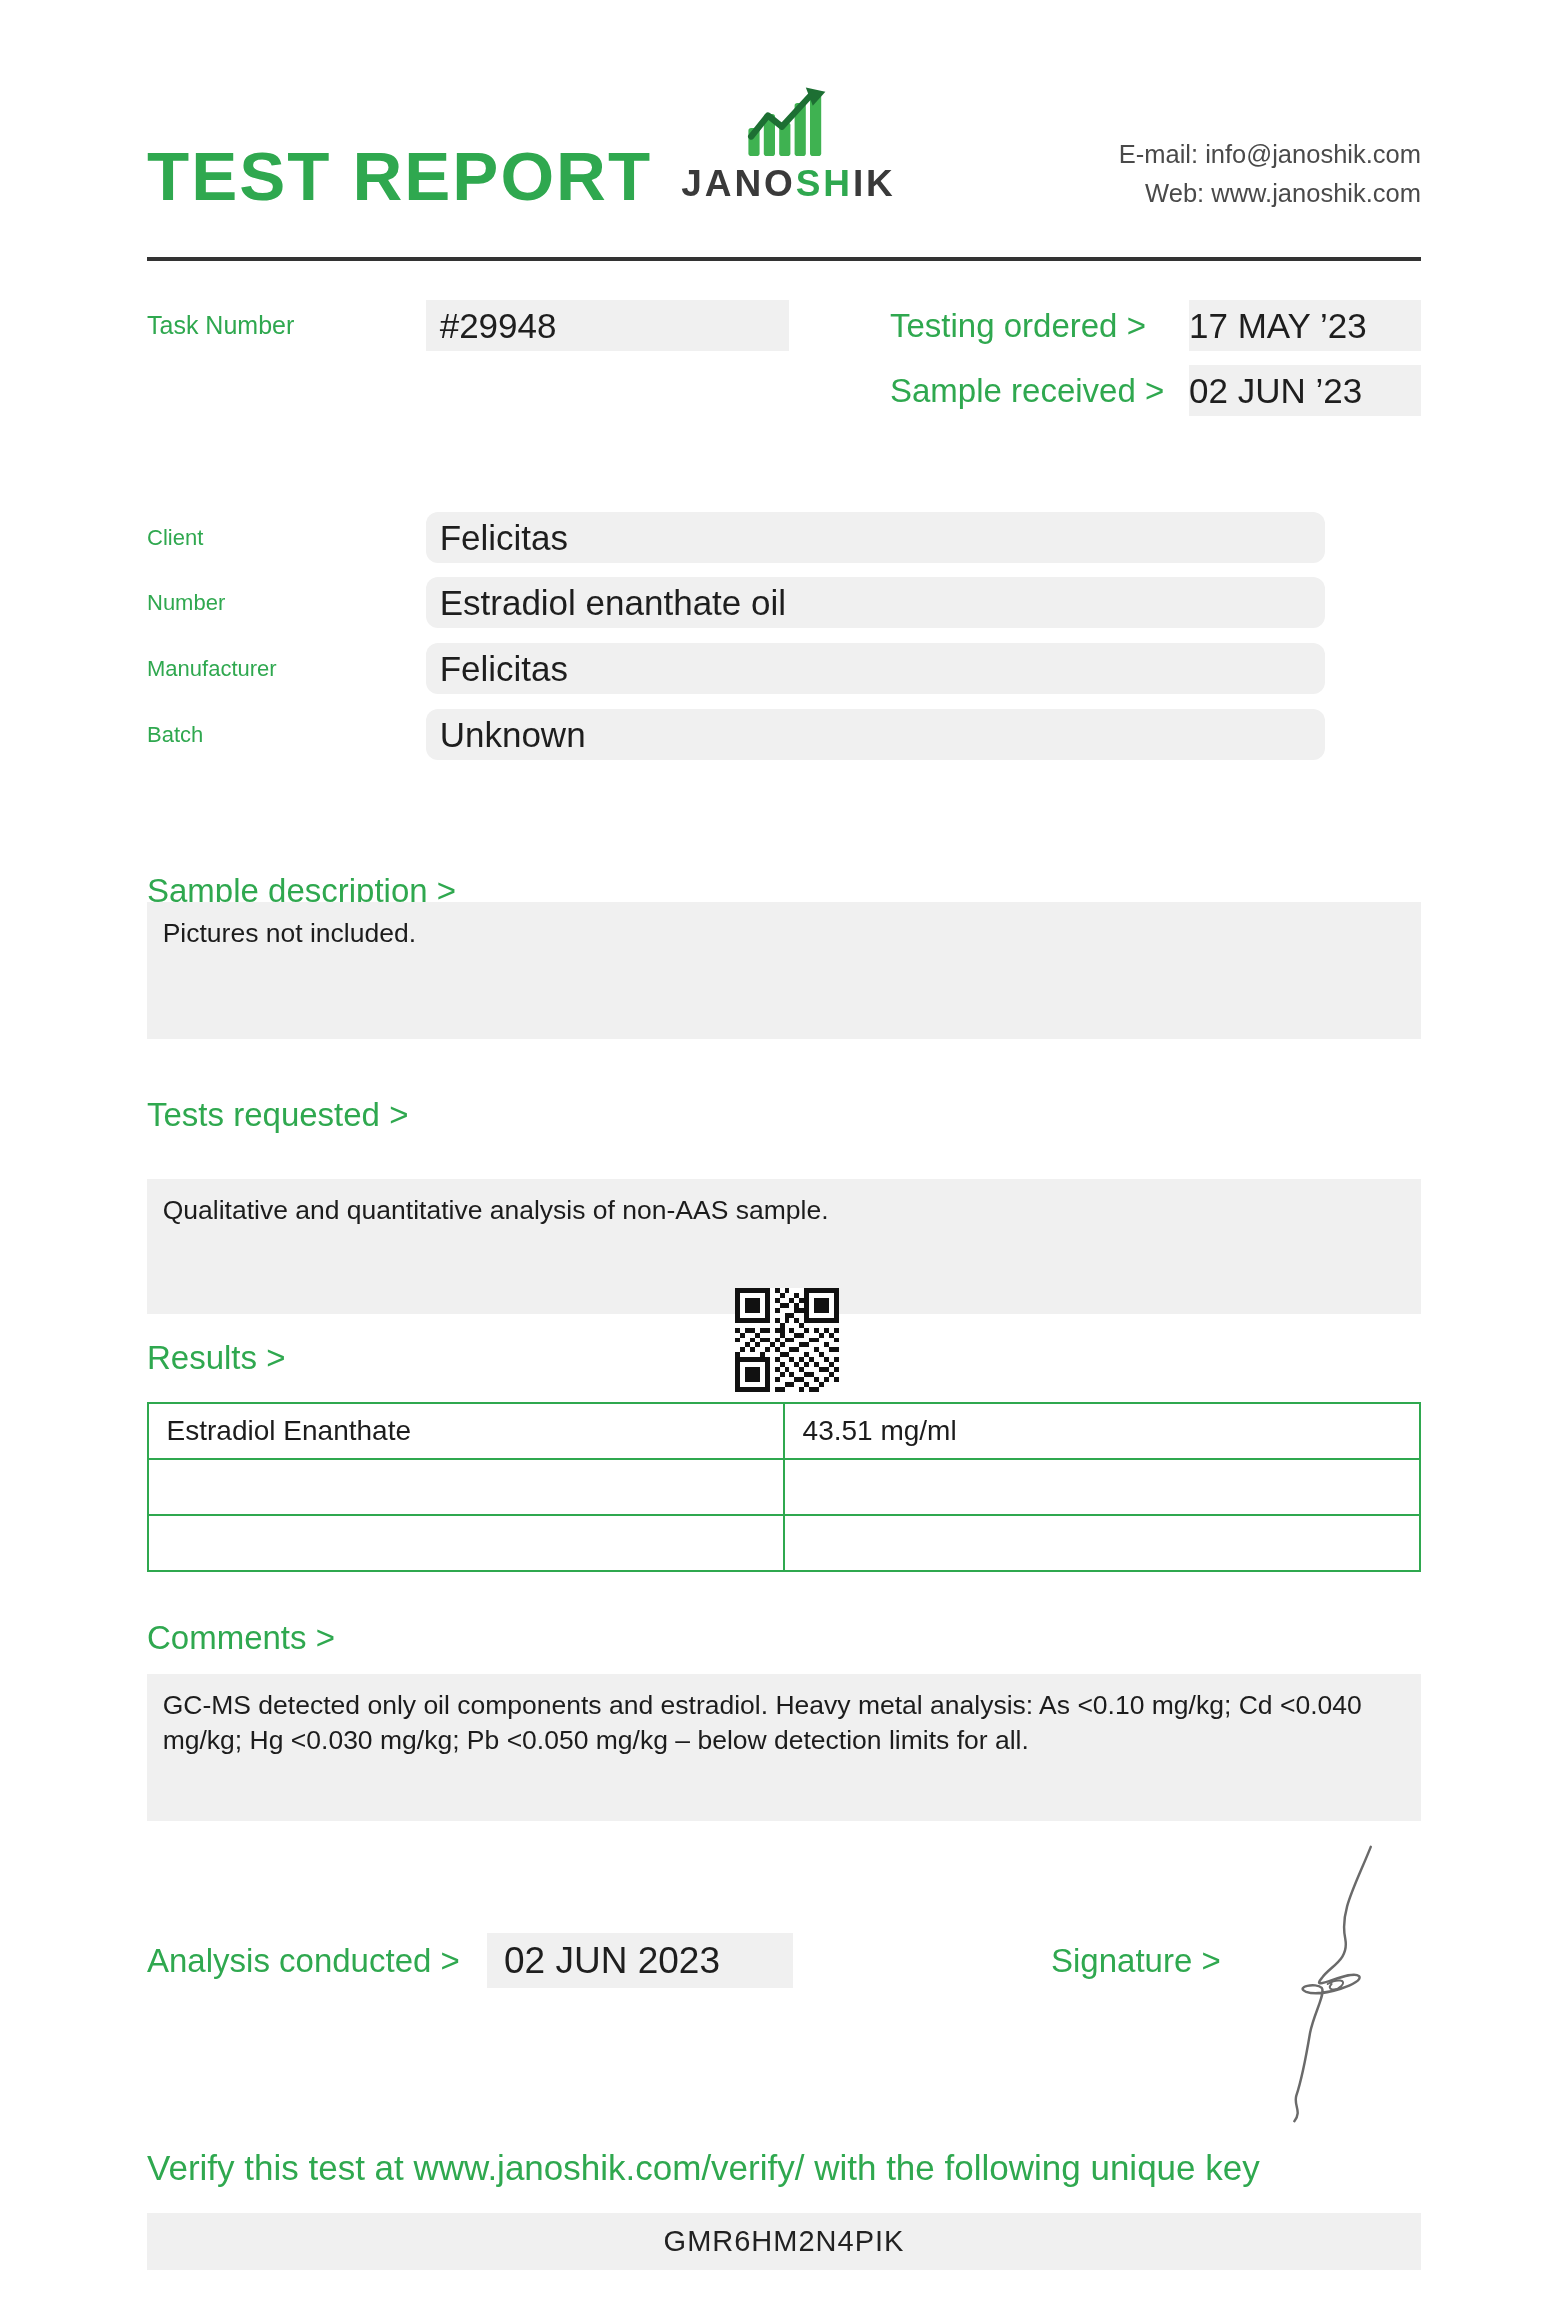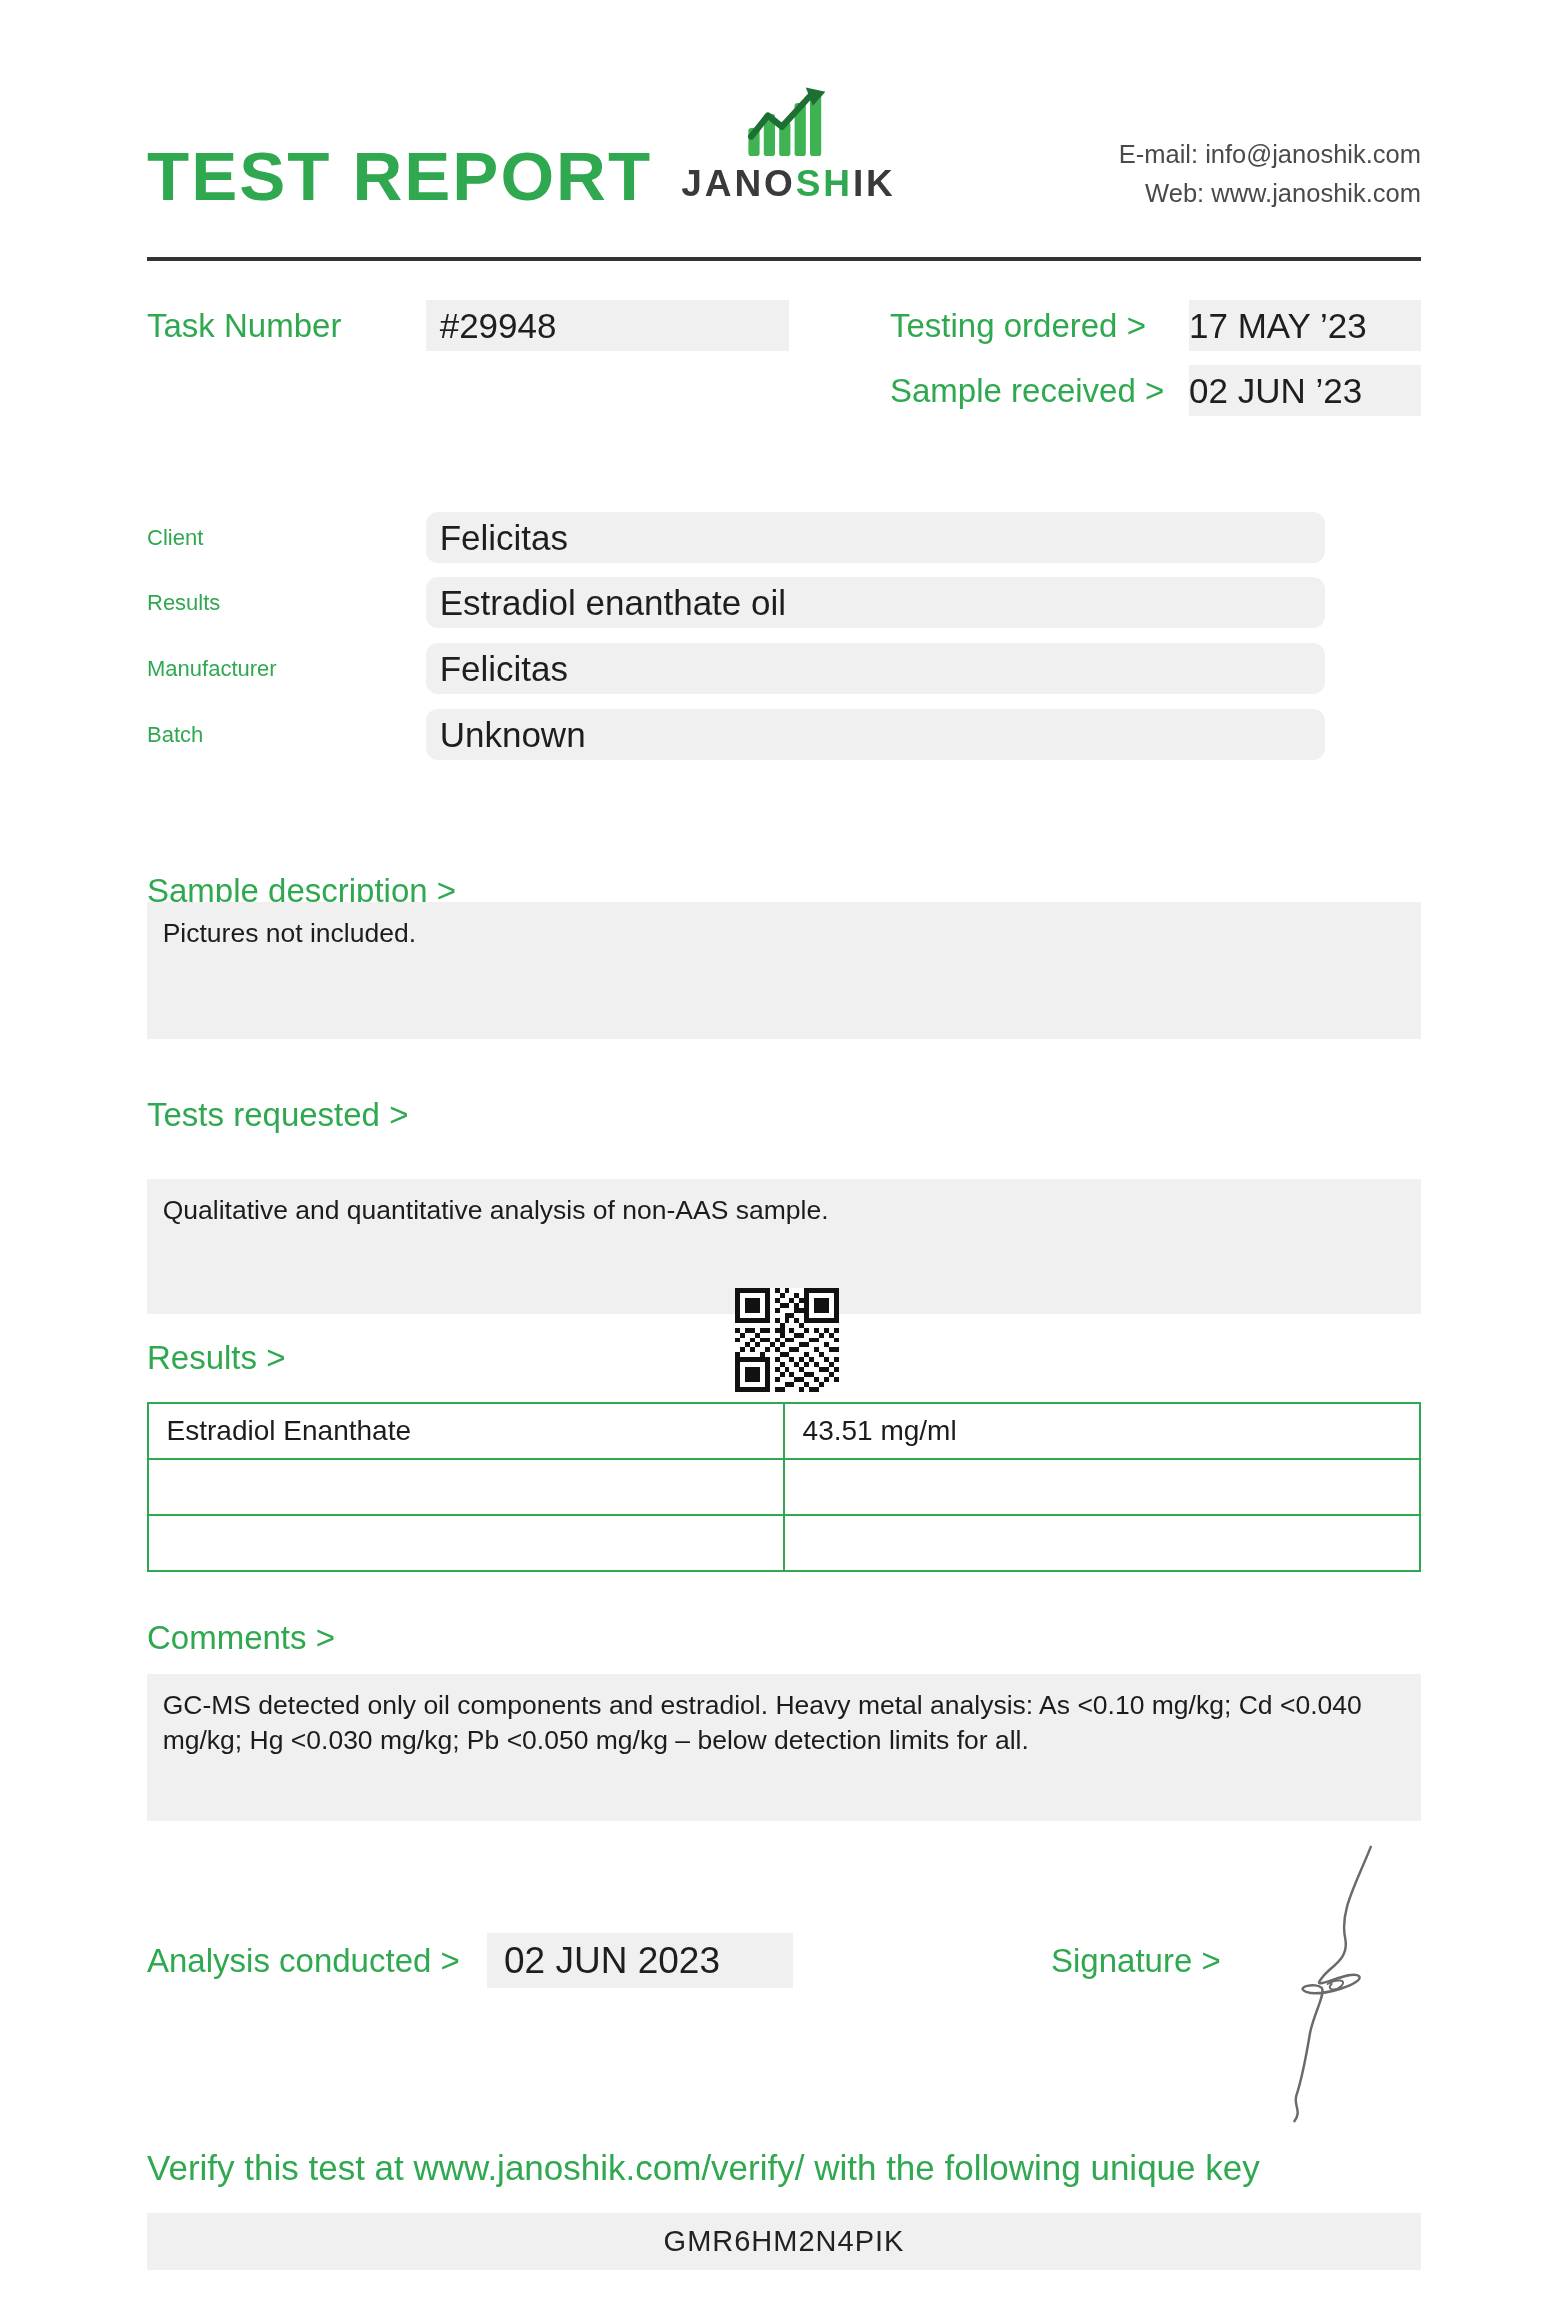--- a/index.html
+++ b/index.html
@@ -14,21 +14,21 @@
 
   
   .title{position:absolute;left:147px;top:137px;font-size:69px;font-weight:700;letter-spacing:2px;color:var(--green);}
   .logo{position:absolute;left:676px;top:86px;width:225px;text-align:center;}
   .logo-icon svg{display:block;margin:0 auto 3.9px auto;}
   .logo-text{font-size:37px;font-weight:700;letter-spacing:2.9px;color:#3a3a3a;}
   .logo-text .accent{color:var(--green);}
   .contact{position:absolute;right:147px;top:135px;text-align:right;font-size:25.5px;color:var(--muted);line-height:39px;}
   .divider{position:absolute;left:147px;top:257px;width:1274px;height:3.9px;background:#333333;}
   .task-row{position:absolute;left:147px;top:300px;width:1274px;height:51px;}
-  .task-label{position:absolute;left:0;top:0;font-size:33px;line-height:51px;color:var(--green);}
+  .task-label{position:absolute;left:0;top:0;font-size:25px;line-height:51px;color:var(--green);}
   .task-value{position:absolute;left:279px;top:0;width:363px;height:51px;background:var(--field);font-size:35px;line-height:51px;color:var(--ink);padding-left:13.7px;}
   .ordered-label{position:absolute;left:743px;top:0;font-size:33px;line-height:51px;color:var(--green);}
   .ordered-value{position:absolute;left:1042px;top:0;width:232px;height:51px;background:var(--field);font-size:35px;line-height:51px;color:var(--ink);padding-left:0;}
   .received-row{position:absolute;left:147px;top:365px;width:1274px;height:51px;}
 
   
   .info-row{position:absolute;left:147px;width:1274px;height:51px;}
   .info-label{position:absolute;left:0;top:0;font-size:22px;line-height:51px;color:var(--green);}
   .info-value{position:absolute;left:279px;top:0;width:899px;height:51px;background:var(--field);font-size:35px;line-height:51px;color:var(--ink);padding-left:13.7px;border-radius:12px;}
 
@@ -92,21 +92,21 @@
   <div class="received-row">
     <div class="ordered-label">Sample received &gt;</div>
     <div class="ordered-value">02 JUN ’23</div>
   </div>
 
   <div class="info-row" style="top:512px;">
     <div class="info-label">Client</div>
     <div class="info-value">Felicitas</div>
   </div>
   <div class="info-row" style="top:577px;">
-    <div class="info-label">Results</div>
+    <div class="info-label">Number</div>
     <div class="info-value">Estradiol enanthate oil</div>
   </div>
   <div class="info-row" style="top:643px;">
     <div class="info-label">Manufacturer</div>
     <div class="info-value">Felicitas</div>
   </div>
   <div class="info-row" style="top:709px;">
     <div class="info-label">Batch</div>
     <div class="info-value">Unknown</div>
   </div>

